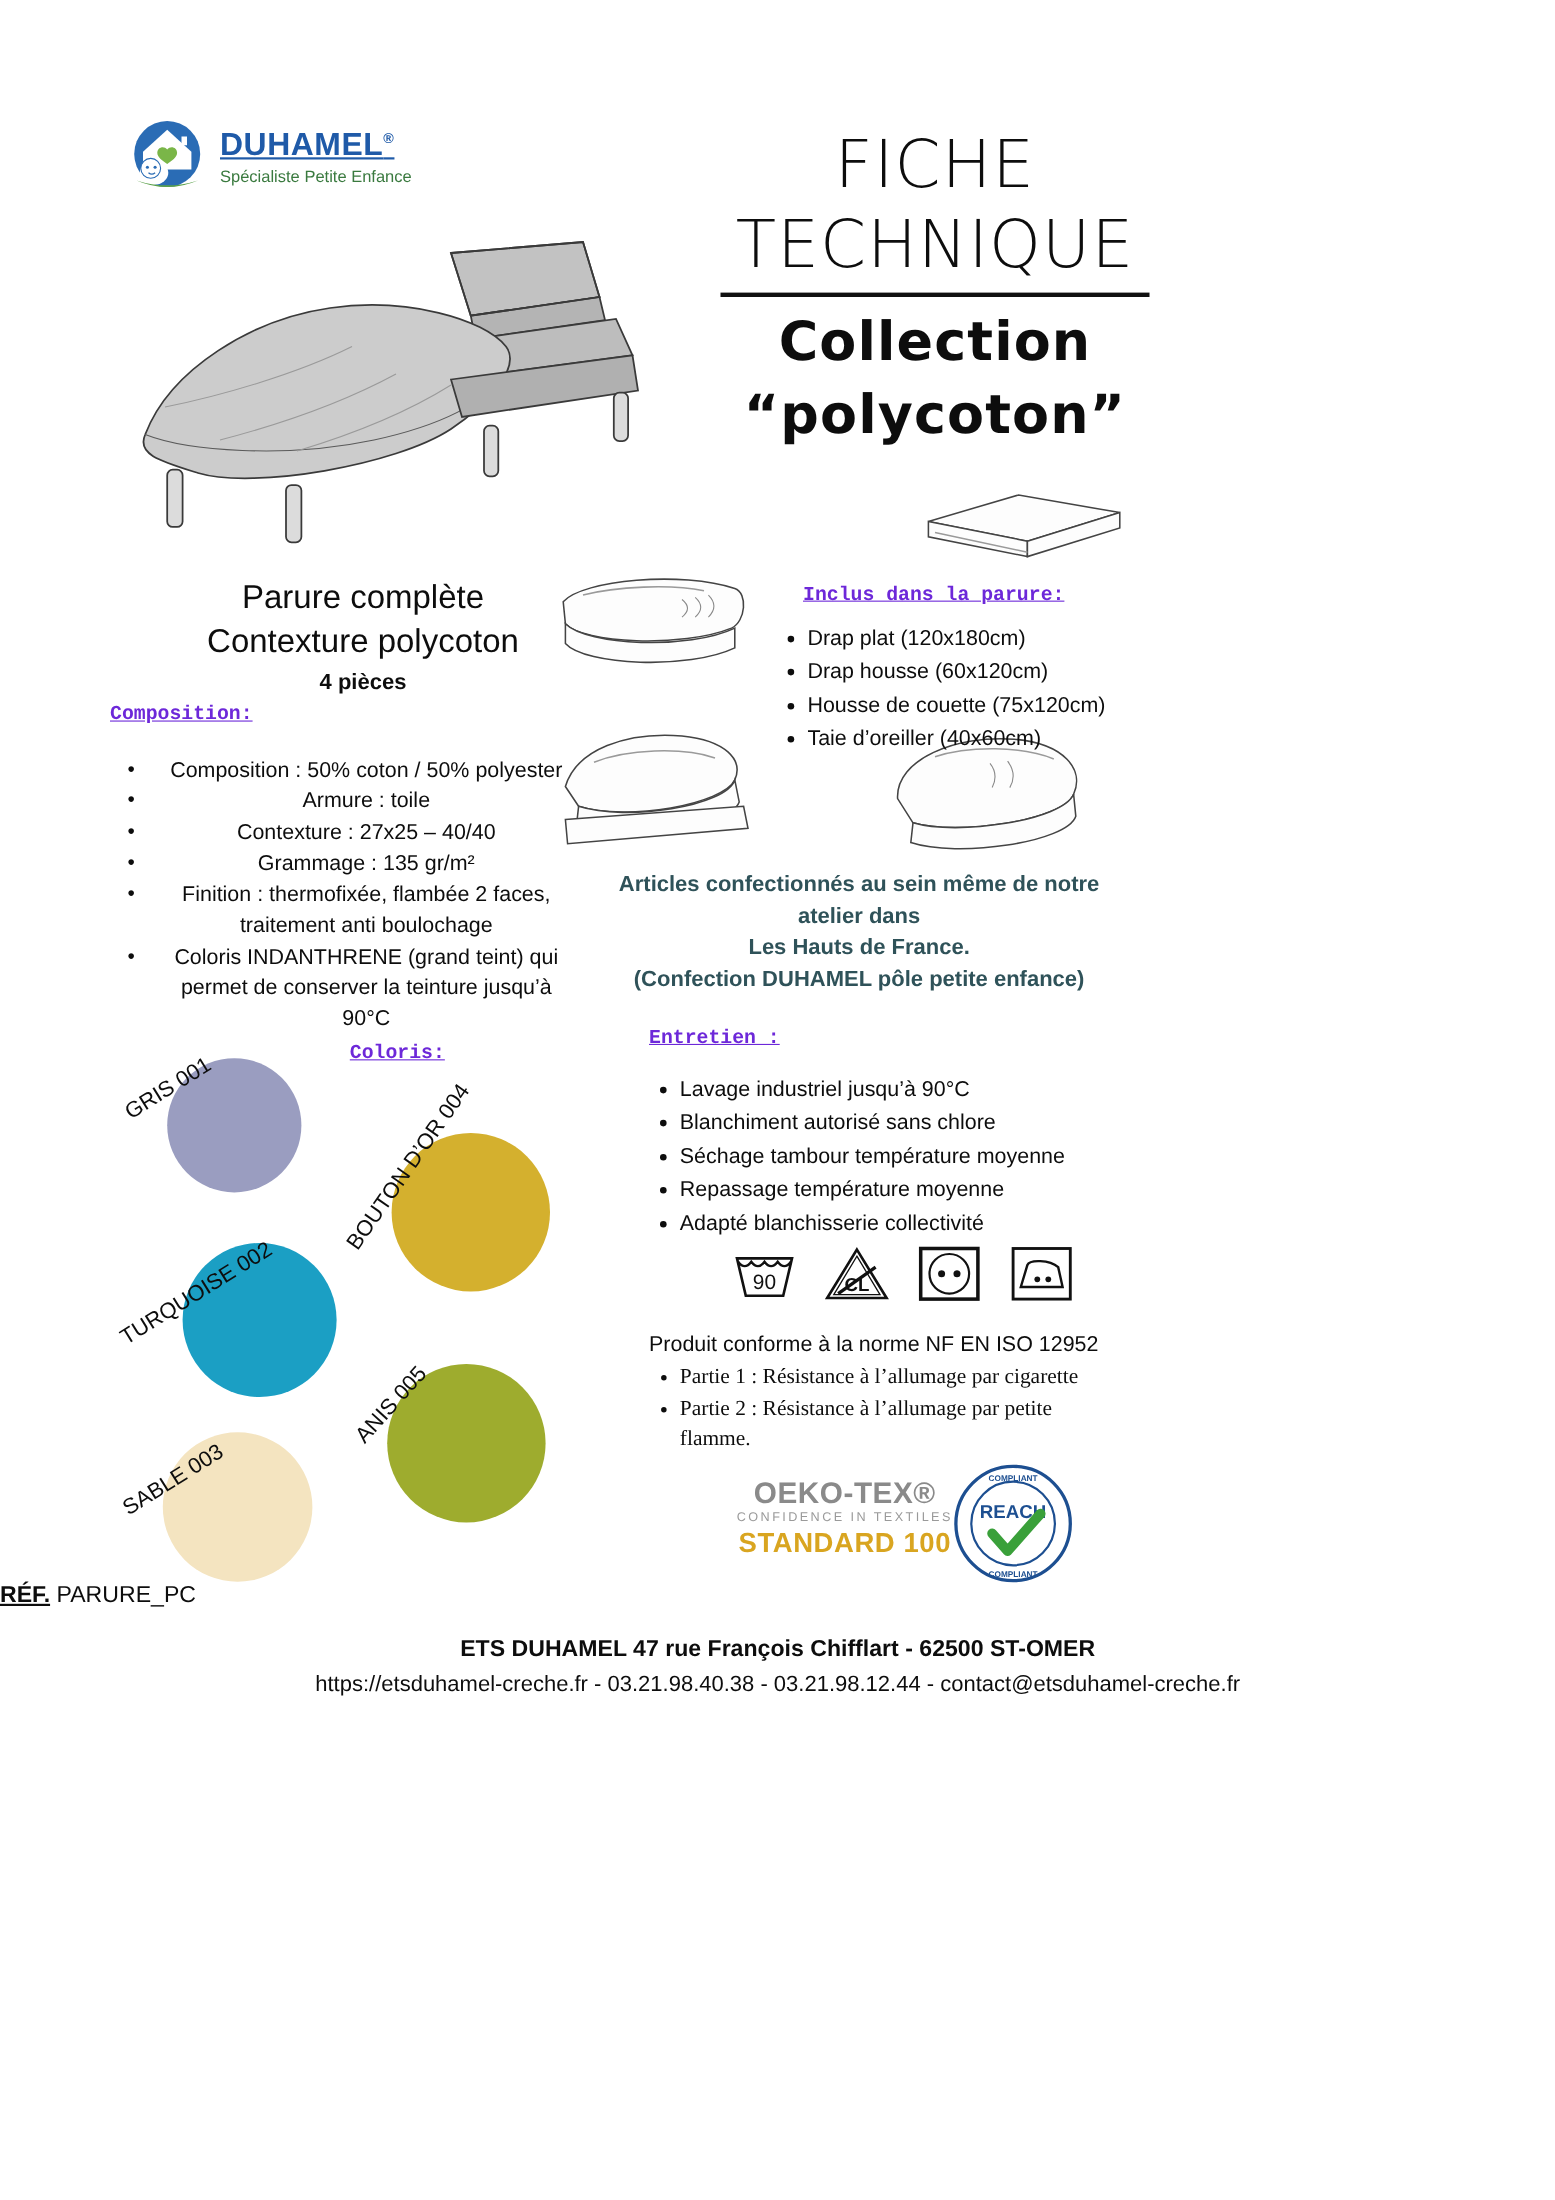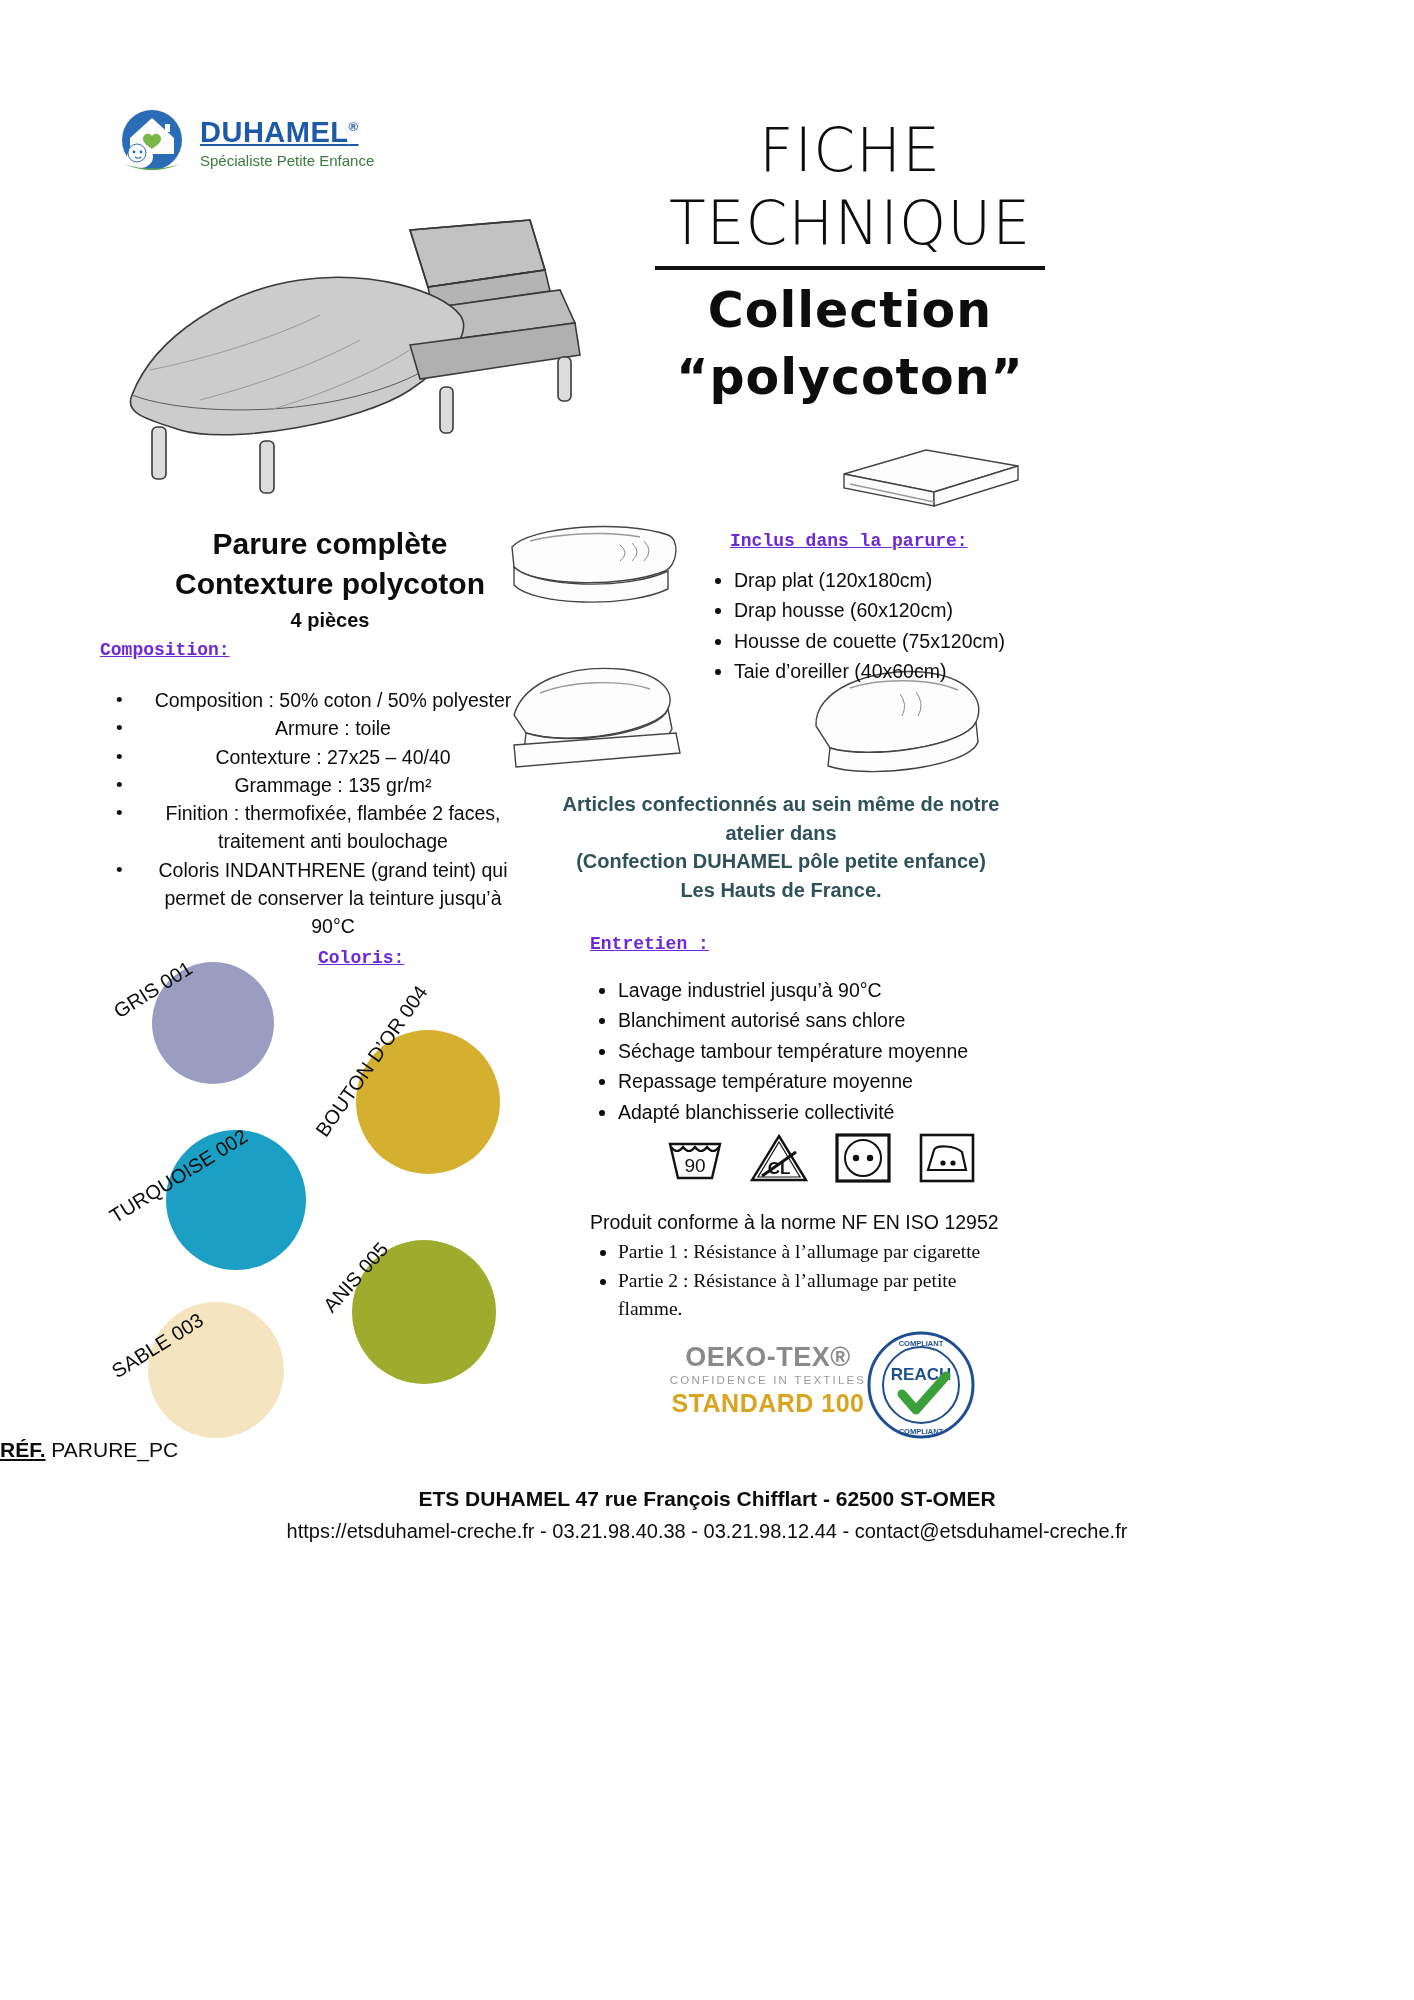--- a/index.html
+++ b/index.html
@@ -26,21 +26,21 @@
   .rule { width: 390px; height: 4px; background: #111; margin: 6px auto 8px auto; }
   .hand { font-family: "DejaVu Sans", sans-serif; font-weight: bold; font-size: 49px;
           line-height: 1.35; letter-spacing: 1px; }
 
   
   .bedwrap { position: absolute; left: 110px; top: 195px; width: 480px; height: 310px; }
   .illus { position: absolute; }
 
   
   .prod-title { position: absolute; left: 95px; top: 524px; width: 470px; text-align: center; }
-  .prod-title .big { font-size: 30px; font-weight: bold; line-height: 1.32; }
+  .prod-title .big { font-size: 30px; font-weight: normal; line-height: 1.32; }
   .prod-title .pcs { font-size: 20px; font-weight: bold; margin-top: 6px; }
 
   .hd-blue { color: #6d28d9; font-weight: bold; text-decoration: underline; font-size: 18px; font-family: Liberation Mono, monospace; }
 
   .compo-head { position: absolute; left: 100px; top: 640px; }
   .compo-list { position: absolute; left: 100px; top: 686px; width: 450px; }
   .compo-list li { list-style: none; position: relative; text-align: center;
                    font-size: 19.5px; line-height: 1.45; padding-left: 16px; }
   .compo-list li::before { content: "\2022"; position: absolute; left: 16px; top: 0; font-size: 19px; }
   .compo-list li.cont::before { content: ""; }
@@ -206,22 +206,22 @@
   <ul class="inclus-list">
     <li>Drap plat (120x180cm)</li>
     <li>Drap housse (60x120cm)</li>
     <li>Housse de couette (75x120cm)</li>
     <li>Taie d’oreiller (40x60cm)</li>
   </ul>
 
   <div class="atelier">
     <div>Articles confectionnés au sein même de notre</div>
     <div>atelier dans</div>
+    <div>Les Hauts de France.</div>
     <div>(Confection DUHAMEL pôle petite enfance)</div>
-    <div>Les Hauts de France.</div>
   </div>
 
   <div class="entretien-head hd-blue">Entretien :</div>
   <ul class="entretien-list">
     <li>Lavage industriel jusqu’à 90°C</li>
     <li>Blanchiment autorisé sans chlore</li>
     <li>Séchage tambour température moyenne</li>
     <li>Repassage température moyenne</li>
     <li>Adapté blanchisserie collectivité</li>
   </ul>

